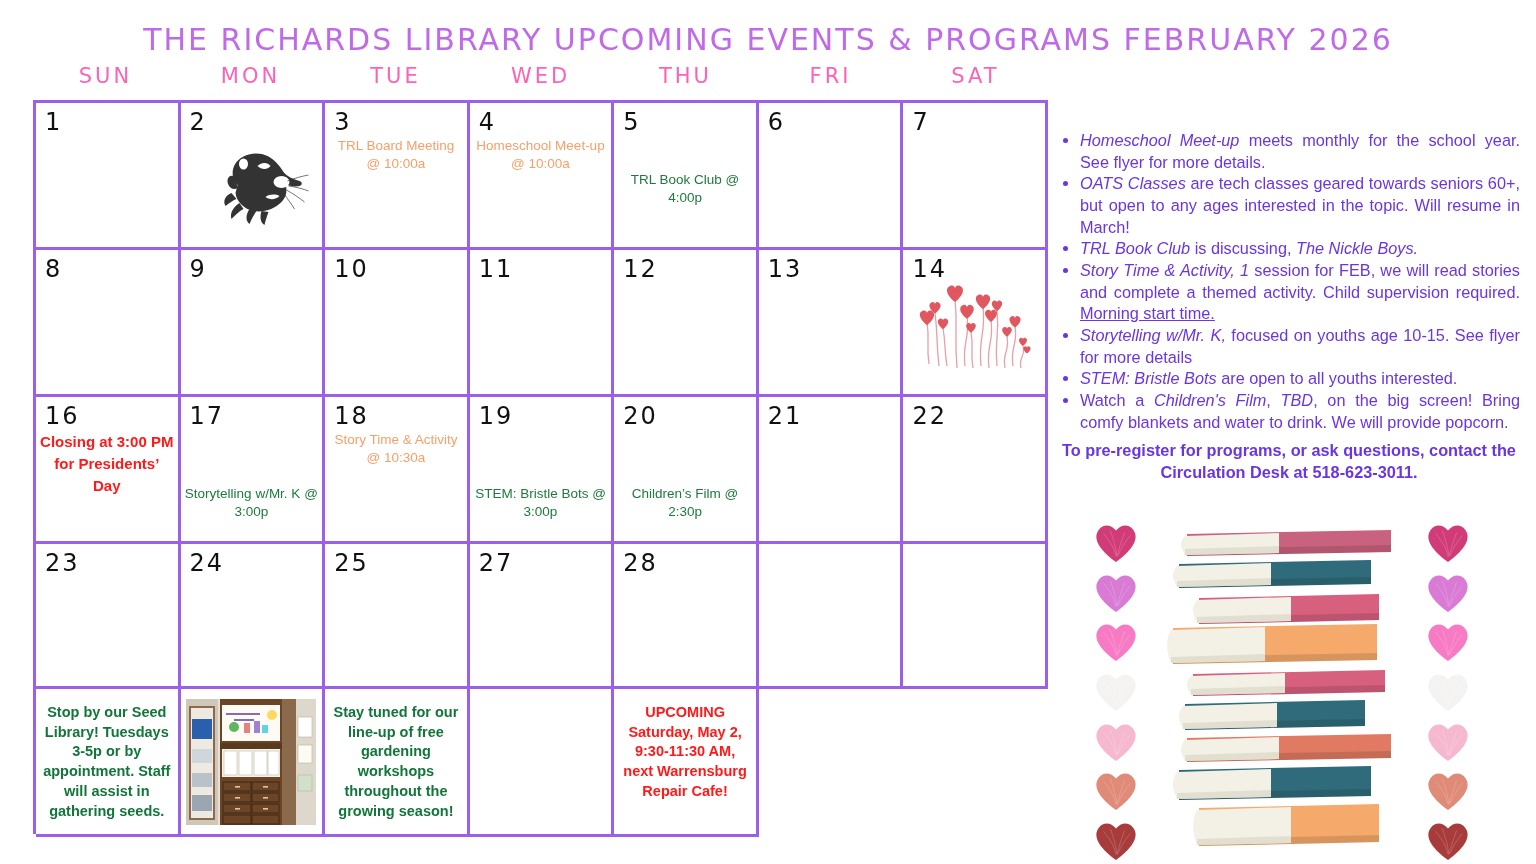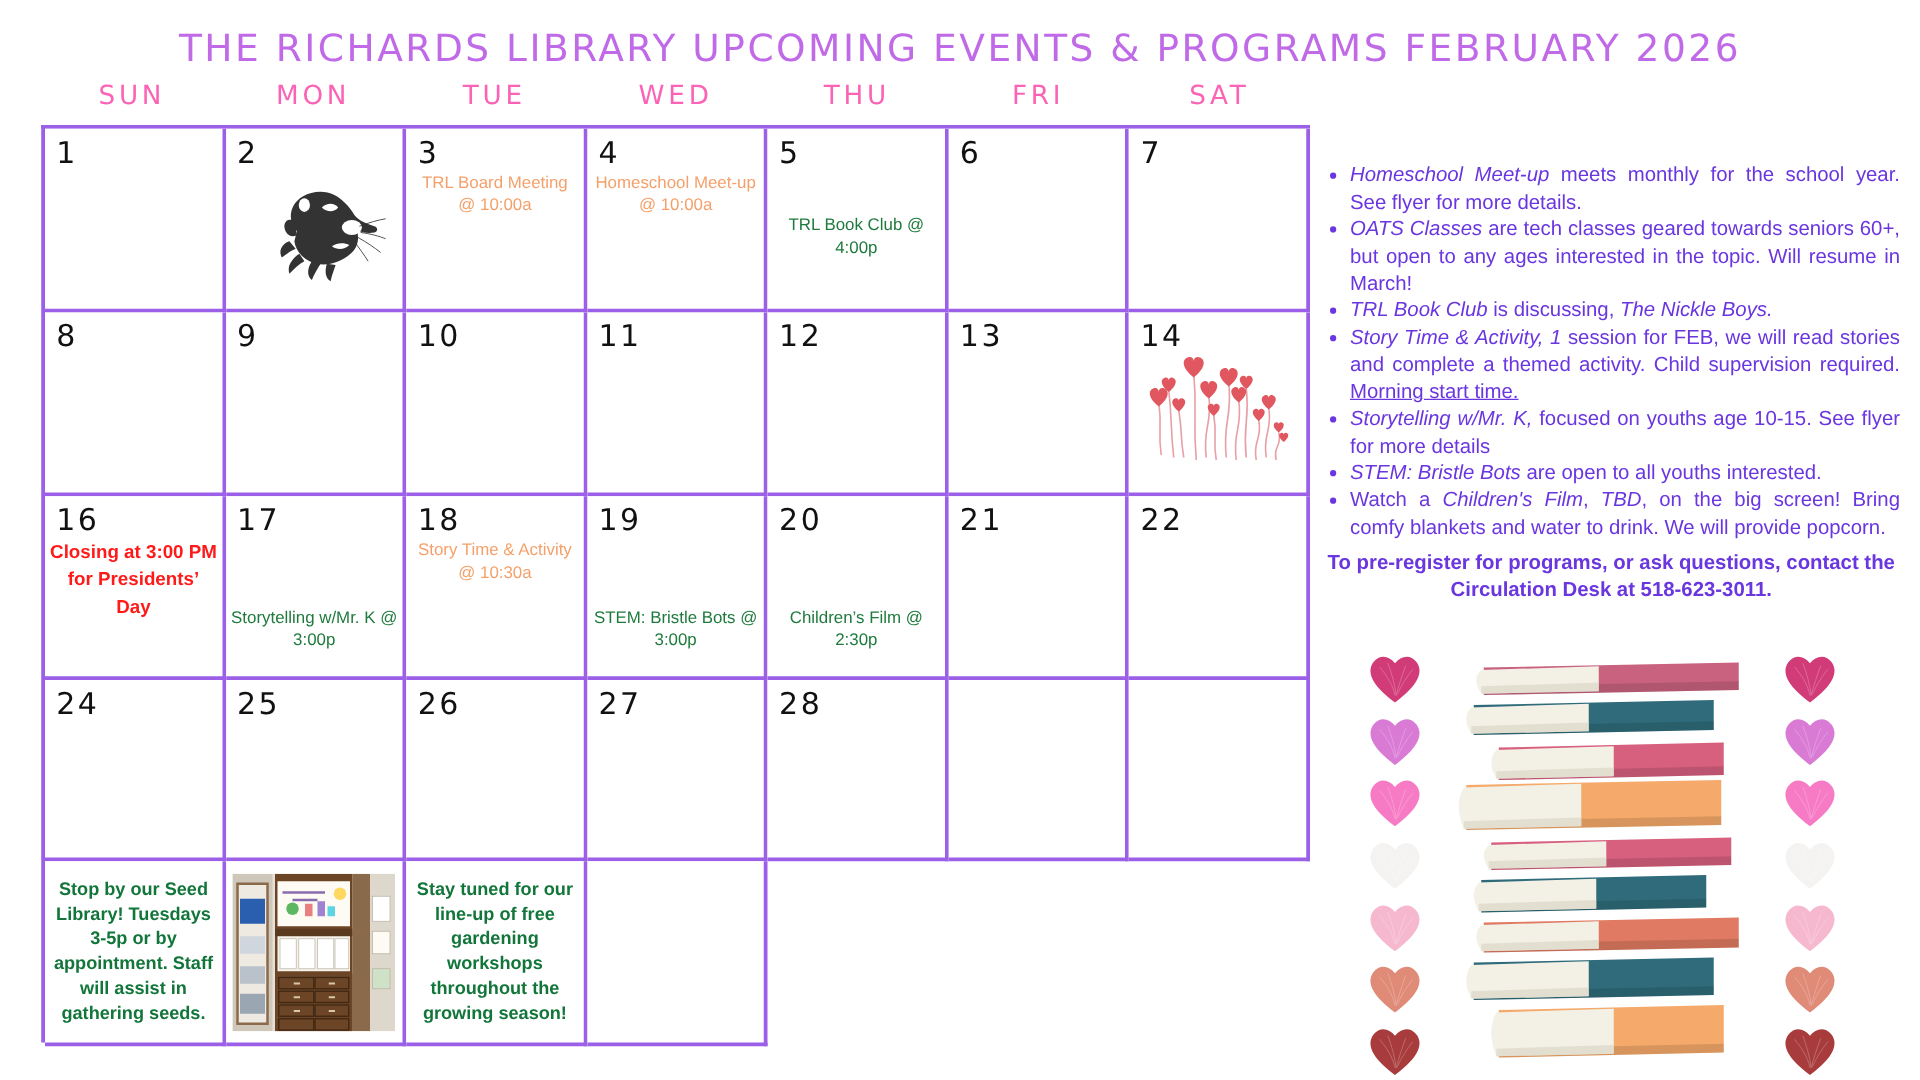--- a/index.html
+++ b/index.html
@@ -297,27 +297,27 @@
       <div class="daynum">20</div>
       <div class="evt green pos-low">Children’s Film @ 2:30p</div>
     </div>
     <div class="cell">
       <div class="daynum">21</div>
     </div>
     <div class="cell">
       <div class="daynum">22</div>
     </div>
     <div class="cell">
+      <div class="daynum">23</div>
+    </div>
+    <div class="cell">
       <div class="daynum">24</div>
     </div>
     <div class="cell">
       <div class="daynum">25</div>
-    </div>
-    <div class="cell">
-      <div class="daynum">26</div>
     </div>
     <div class="cell">
       <div class="daynum">27</div>
     </div>
     <div class="cell">
       <div class="daynum">28</div>
     </div>
     <div class="cell"></div>
     <div class="cell"></div>
     <div class="cell">
@@ -376,20 +376,23 @@
     <rect x="112" y="18" width="14" height="20" fill="#ffffff" stroke="#b9b2a4" stroke-width="0.6"></rect>
     <rect x="112" y="46" width="14" height="18" fill="#fdfbf4" stroke="#b9b2a4" stroke-width="0.6"></rect>
     <rect x="112" y="76" width="14" height="16" fill="#cfe2c8" stroke="#b9b2a4" stroke-width="0.6"></rect>
   </svg>
       </div>
     </div>
     <div class="cell">
       <div class="evt greenb pos-n18">Stay tuned for our line-up of free gardening workshops throughout the growing season!</div>
     </div>
     <div class="cell"></div>
+    <div class="cell">
+      <div class="evt redb pos-n18">UPCOMING Saturday, May 2, 9:30-11:30 AM, next Warrensburg Repair Cafe!</div>
+    </div>
   </div>
 
 <div id="panel">
   <ul id="bullets">
       <li><i>Homeschool Meet-up</i> meets monthly for the school year. See flyer for more details.</li>
       <li><i>OATS Classes</i> are tech classes geared towards seniors 60+, but open to any ages interested in the topic. Will resume in March!</li>
       <li><i>TRL Book Club</i> is discussing, <i>The Nickle Boys.</i></li>
       <li><i>Story Time &amp; Activity, 1</i> session for FEB, we will read stories and complete a themed activity. Child supervision required. <u>Morning start time.</u></li>
       <li><i>Storytelling w/Mr. K,</i> focused on youths age 10-15. See flyer for more details</li>
       <li><i>STEM: Bristle Bots</i> are open to all youths interested.</li>

